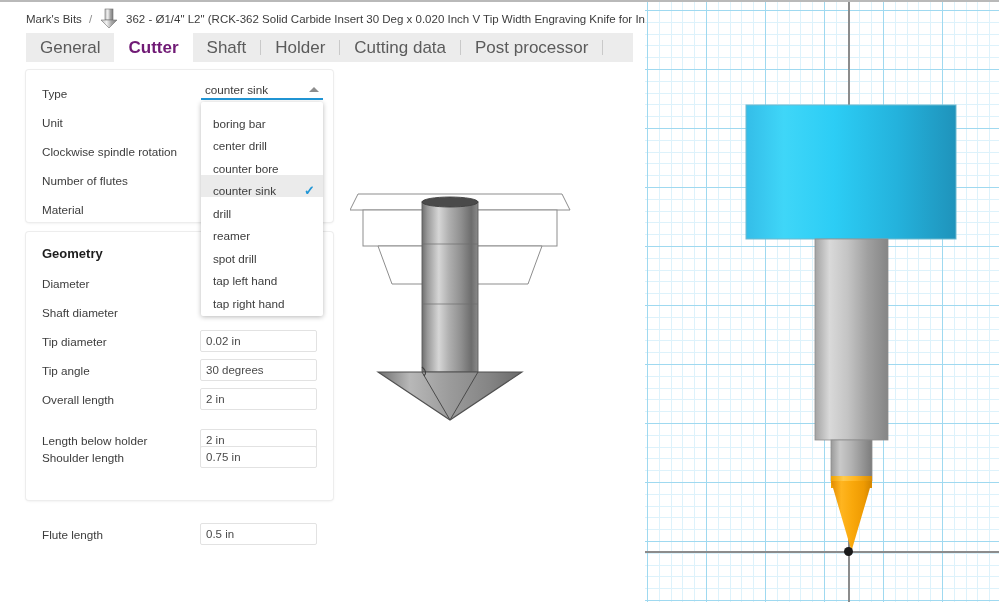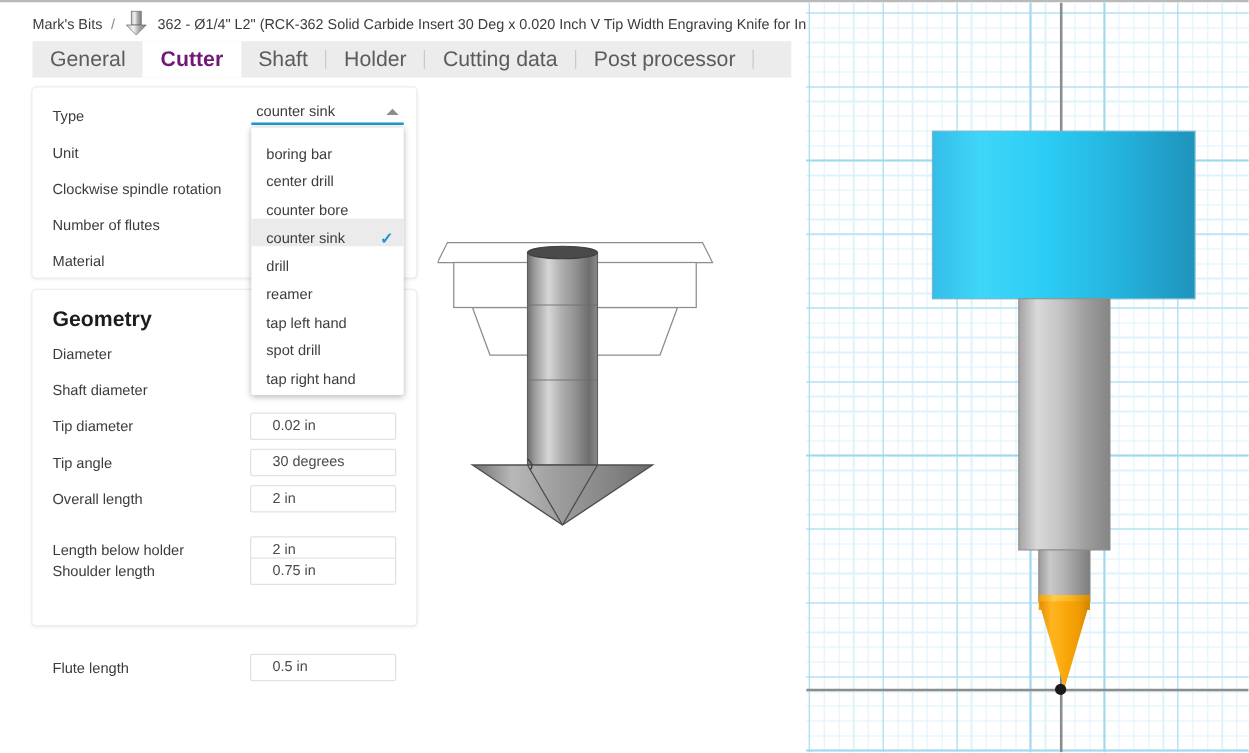--- a/index.html
+++ b/index.html
@@ -59,37 +59,37 @@
     position: absolute;
     background: #ffffff;
     border-radius: 3px;
     box-shadow: 0 0 0 1px #ededed, 0 1px 3px rgba(0,0,0,0.10);
   }
   #card-cutter { left: 26px; top: 68px; width: 307px; height: 152px; }
   #card-geometry { left: 26px; top: 230px; width: 307px; height: 268px; }
 
   .card-title {
     position: absolute; left: 16px; top: 14px;
-    font-size: 17px; color: #1d1d1d; font-weight: bold;
+    font-size: 13px; color: #1d1d1d; font-weight: bold;
   }
 
   .rows { position: absolute; left: 0; top: 0; width: 100%; }
   .row {
     position: absolute; left: 16px; width: 275px; height: 22px;
     display: flex; align-items: center;
   }
   .row .lbl {
     font-size: 11.7px; color: #3c3c3c; flex: 0 0 158px;
   }
   .row .val {
     flex: 1 1 auto; height: 22px;
     border: 1px solid #e2e2e2; background: #ffffff;
     border-radius: 2px;
     display: flex; align-items: center;
-    padding: 0 17px;
+    padding: 0 5px;
     font-size: 11.5px; color: #4a4a4a;
   }
   .row .val.empty { border-color: transparent; background: transparent; }
 
   
   .select-box {
     position: absolute; left: 201px; top: 78px;
     width: 122px; height: 20px;
     display: flex; align-items: center; justify-content: space-between;
     font-size: 11.7px; color: #3c3c3c;
@@ -275,24 +275,24 @@
         <span>counter sink</span>
         <span class="dd-check">✓</span>
       </div>
       <div class="dd-item">
         <span>drill</span>
       </div>
       <div class="dd-item">
         <span>reamer</span>
       </div>
       <div class="dd-item">
+        <span>spot drill</span>
+      </div>
+      <div class="dd-item">
         <span>tap left hand</span>
-      </div>
-      <div class="dd-item">
-        <span>spot drill</span>
       </div>
       <div class="dd-item">
         <span>tap right hand</span>
       </div>
     </div>
 
     <div class="preview-2d">
       <svg width="280" height="260" viewBox="0 0 280 260">
         <defs>
           <linearGradient id="shaftg" x1="0" y1="0" x2="1" y2="0">

